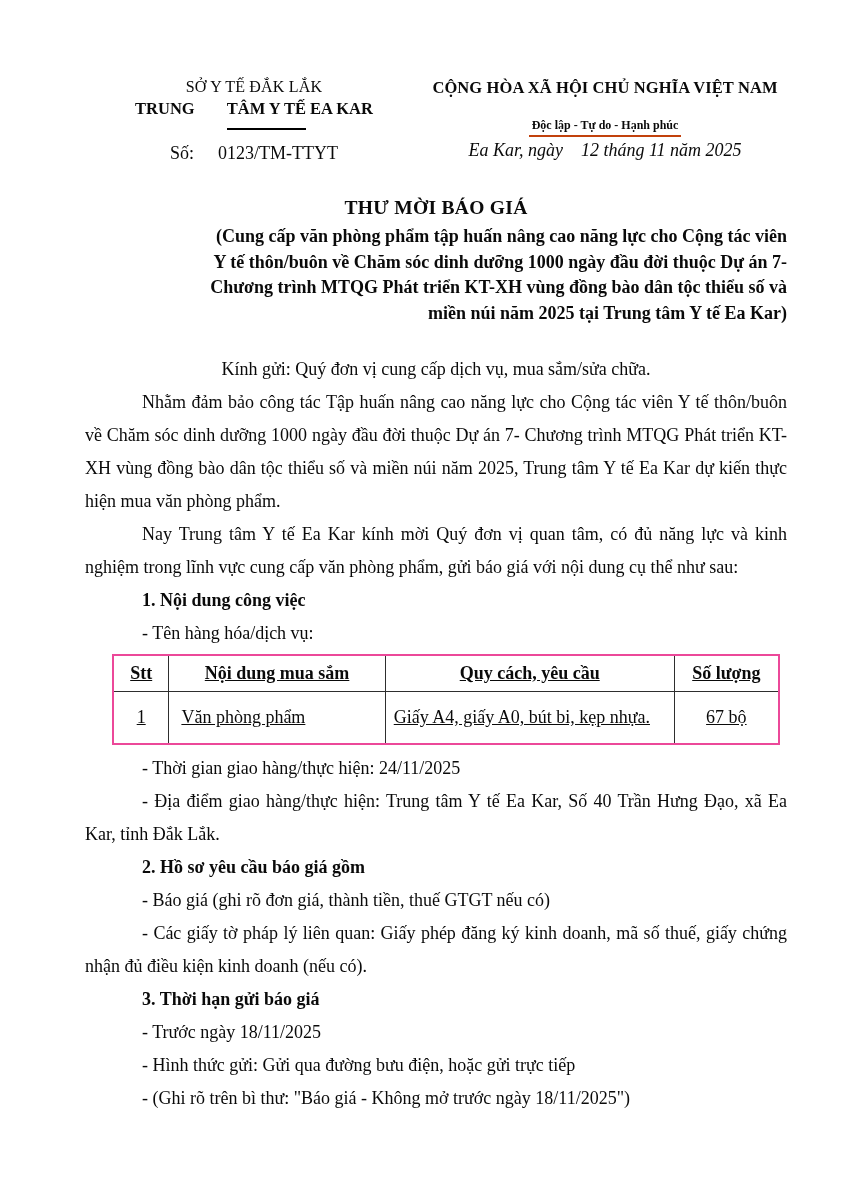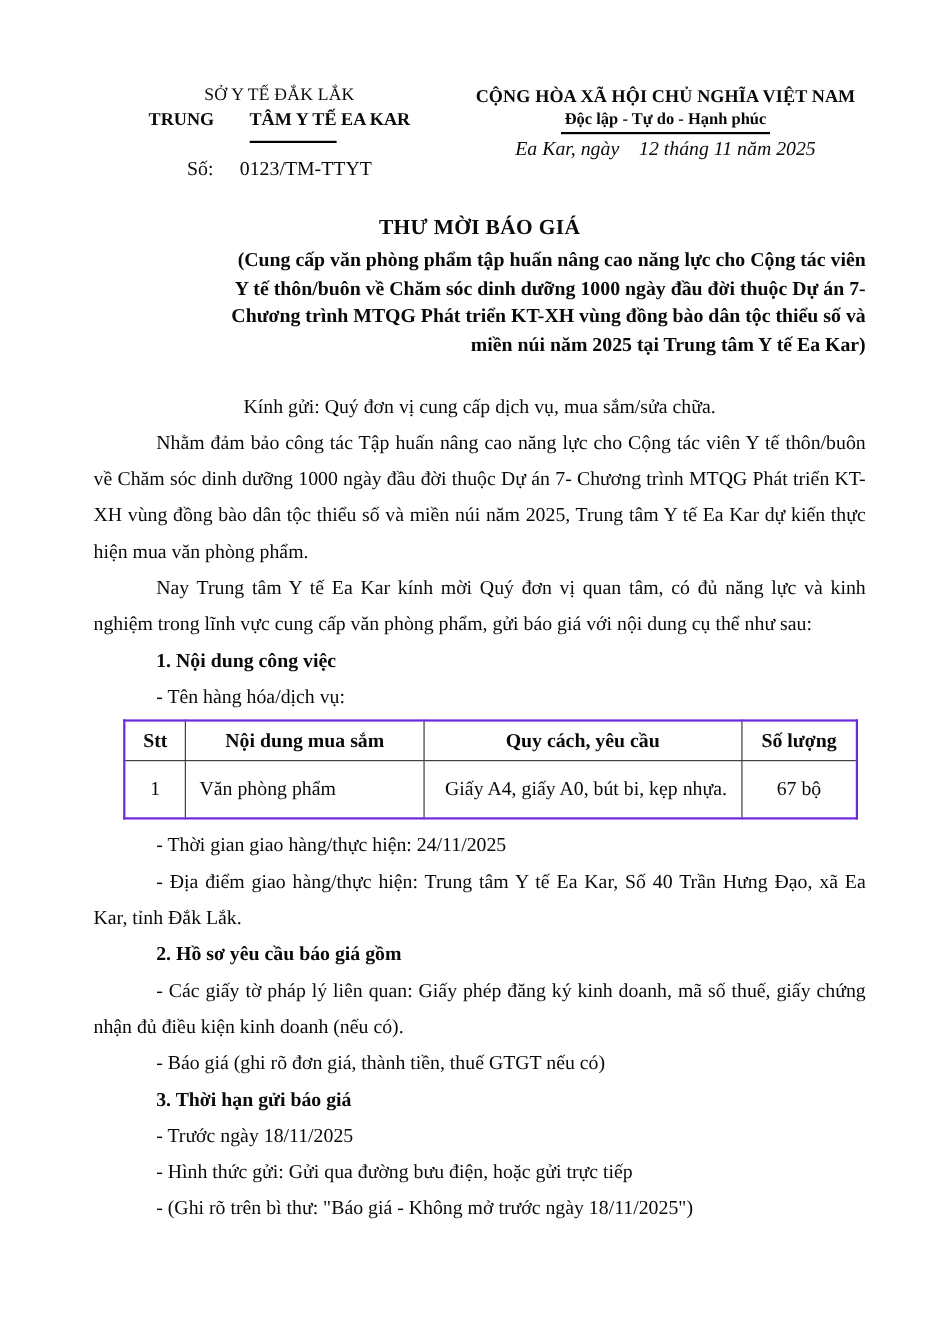--- a/index.html
+++ b/index.html
@@ -19,51 +19,52 @@
   
   .hdr { display: flex; }
   .hdr-left { width: 338px; text-align: center; font-family: Liberation Serif, serif; }
   .hdr-right { flex: 1; text-align: center; }
   .hdr-org-upper { font-size: 16px; letter-spacing: 0.2px; }
   .hdr-org-name { font-size: 16.5px; font-weight: bold; margin-top: 3px; }
   .u-part { border-bottom: 2px solid #000; padding-bottom: 10px; margin-left: 28px; }
   .hdr-so { margin-top: 24px; font-size: 18px; }
   .hdr-so .so-value { margin-left: 24px; }
   .hdr-motto-line1 { font-size: 16.5px; font-weight: bold; letter-spacing: 0.1px; }
-  .hdr-motto-line2 { display: inline-block; font-size: 15px; font-weight: bold; margin-top: 3px;
-                     border-bottom: 2px solid #000000; padding: 0 3px 2px 3px; }
+  .hdr-motto-line2 { display: inline-block; font-size: 12px; font-weight: bold; margin-top: 20px;
+                     border-bottom: 2px solid #c2410c; padding: 0 3px 2px 3px; }
   .hdr-date { margin-top: 3px; font-size: 18px; font-style: italic; }
   .hdr-date .date-value { margin-left: 18px; }
   
   .doc-title { text-align: center; margin-top: 33px; font-size: 19.5px; font-weight: bold; letter-spacing: 0.3px; }
   .doc-subtitle { text-align: right; font-weight: bold; font-size: 18px; line-height: 25.5px; margin-top: 5px; }
   
   .flow { margin-top: 27px; font-size: 18px; line-height: 33px; }
   .salutation { text-align: center; }
   .para { text-align: justify; text-indent: 57px; }
   .pline { text-align: justify; text-indent: 57px; }
   .sec-heading { font-weight: bold; padding-left: 57px; }
   
   .goods-table {
     width: 668px;
     margin: 4px 0 7px 27px;
     border-collapse: collapse;
-    border: 2px solid #6d28d9;
+    border: 2px solid #ec4899;
     font-size: 18px;
+    text-decoration: underline;
   }
   .goods-table th, .goods-table td { border: 1px solid #2e2e2e; }
   .goods-table th { font-weight: bold; text-align: center; height: 34px; padding: 1px 4px; }
   .goods-table td { height: 52px; padding: 2px 6px; }
   .col-stt   { width: 56px; }
   .col-noidung { width: 217px; }
   .col-quycach { width: 290px; }
   .col-soluong { width: 105px; }
   .td-center { text-align: center; }
   .td-left   { text-align: left; padding-left: 12px !important; }
-  .td-spec   { text-align: center; padding-left: 8px !important; padding-right: 2px !important; }
+  .td-spec   { text-align: left; padding-left: 8px !important; padding-right: 2px !important; }
 </style>
 </head>
 <body>
 
 <div class="page">
 
   <div class="hdr">
     <div class="hdr-left">
       <div class="hdr-org-upper">SỞ Y TẾ ĐẮK LẮK</div>
       <div class="hdr-org-name"><span>TRUNG </span><span class="u-part">TÂM Y TẾ</span><span> EA KAR</span></div>
@@ -118,22 +119,22 @@
           <td class="td-spec">Giấy A4, giấy A0, bút bi, kẹp nhựa.</td>
           <td class="td-center">67 bộ</td>
         </tr>
       </tbody>
     </table>
 
     <div class="pline">- Thời gian giao hàng/thực hiện: 24/11/2025</div>
     <div class="pline">- Địa điểm giao hàng/thực hiện: Trung tâm Y tế Ea Kar, Số 40 Trần Hưng Đạo, xã Ea Kar, tỉnh Đắk Lắk.</div>
 
     <div class="sec-heading">2. Hồ sơ yêu cầu báo giá gồm</div>
+    <div class="pline">- Báo giá (ghi rõ đơn giá, thành tiền, thuế GTGT nếu có)</div>
     <div class="pline">- Các giấy tờ pháp lý liên quan: Giấy phép đăng ký kinh doanh, mã số thuế, giấy chứng nhận đủ điều kiện kinh doanh (nếu có).</div>
-    <div class="pline">- Báo giá (ghi rõ đơn giá, thành tiền, thuế GTGT nếu có)</div>
 
     <div class="sec-heading">3. Thời hạn gửi báo giá</div>
     <div class="pline">- Trước ngày 18/11/2025</div>
     <div class="pline">- Hình thức gửi: Gửi qua đường bưu điện, hoặc gửi trực tiếp</div>
     <div class="pline">- (Ghi rõ trên bì thư: "Báo giá - Không mở trước ngày 18/11/2025")</div>
   </div>
 
 </div>
 
 </body></html>

